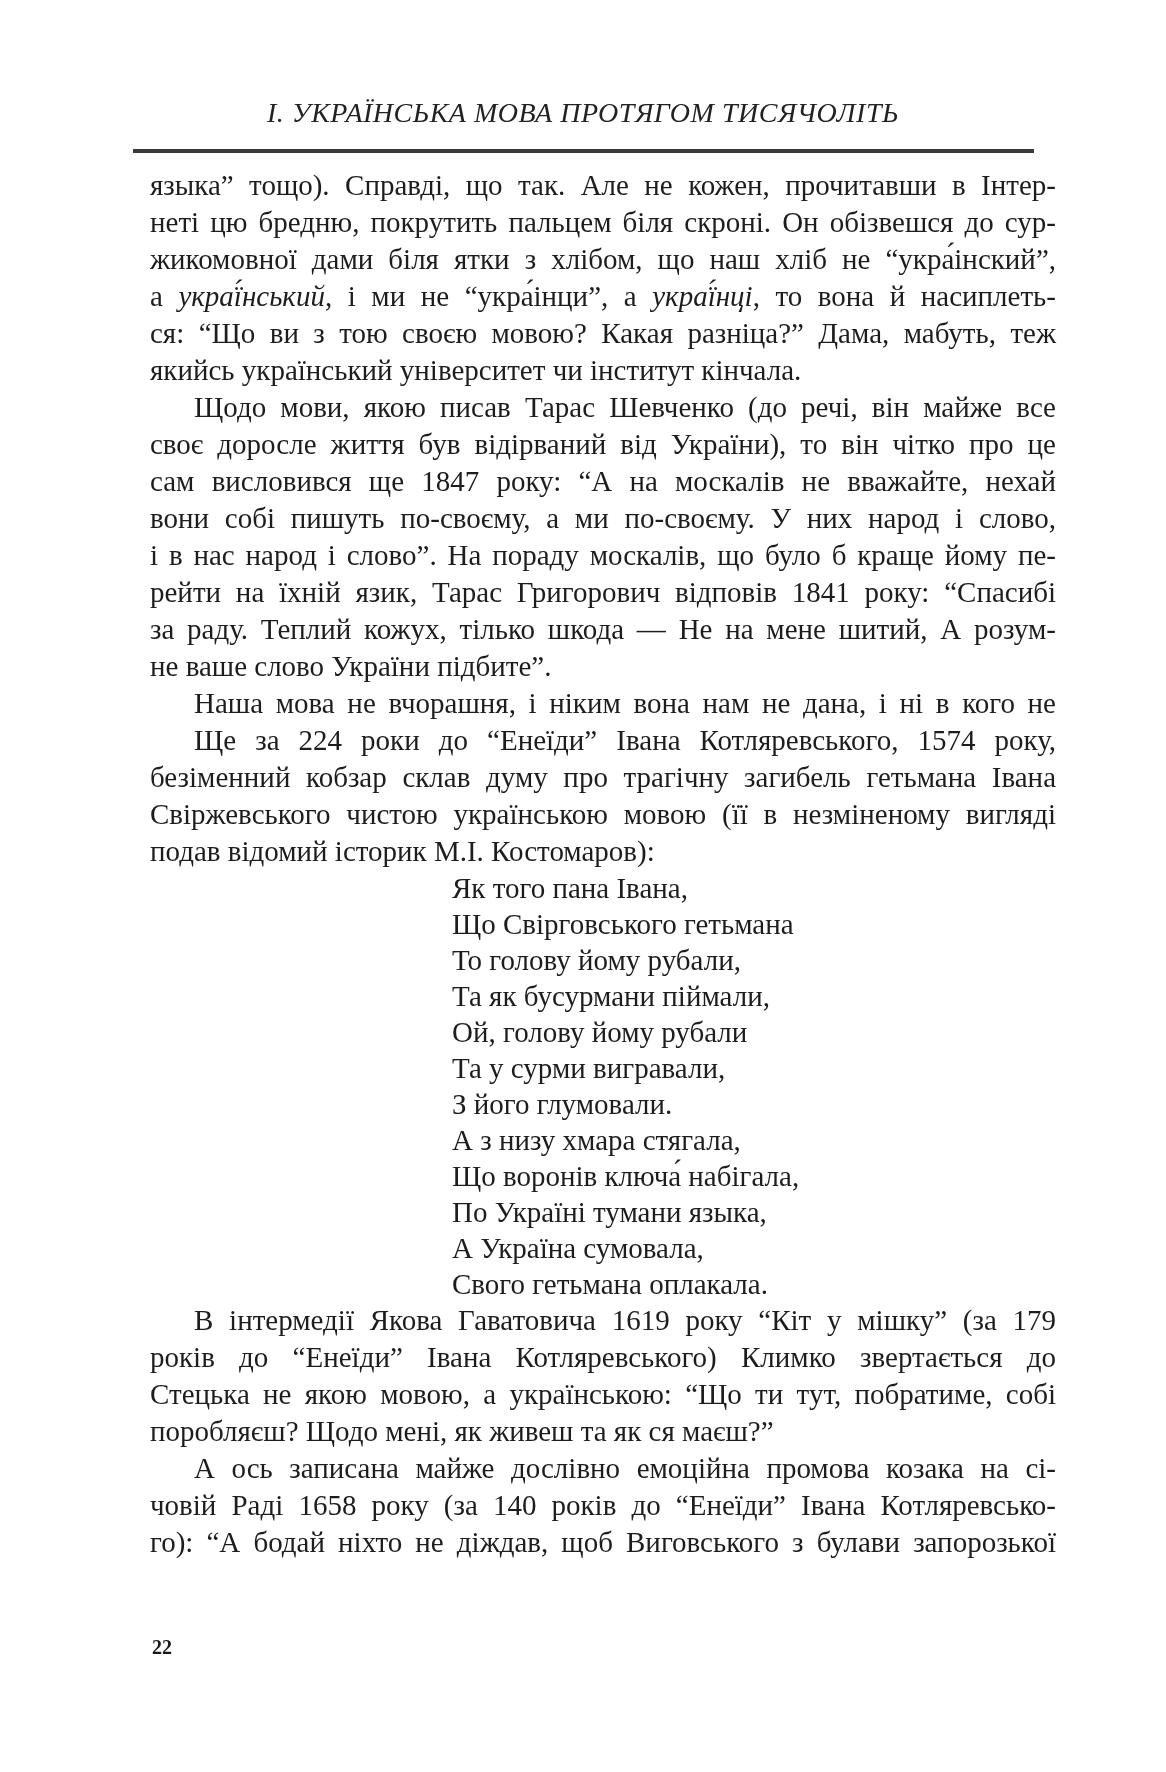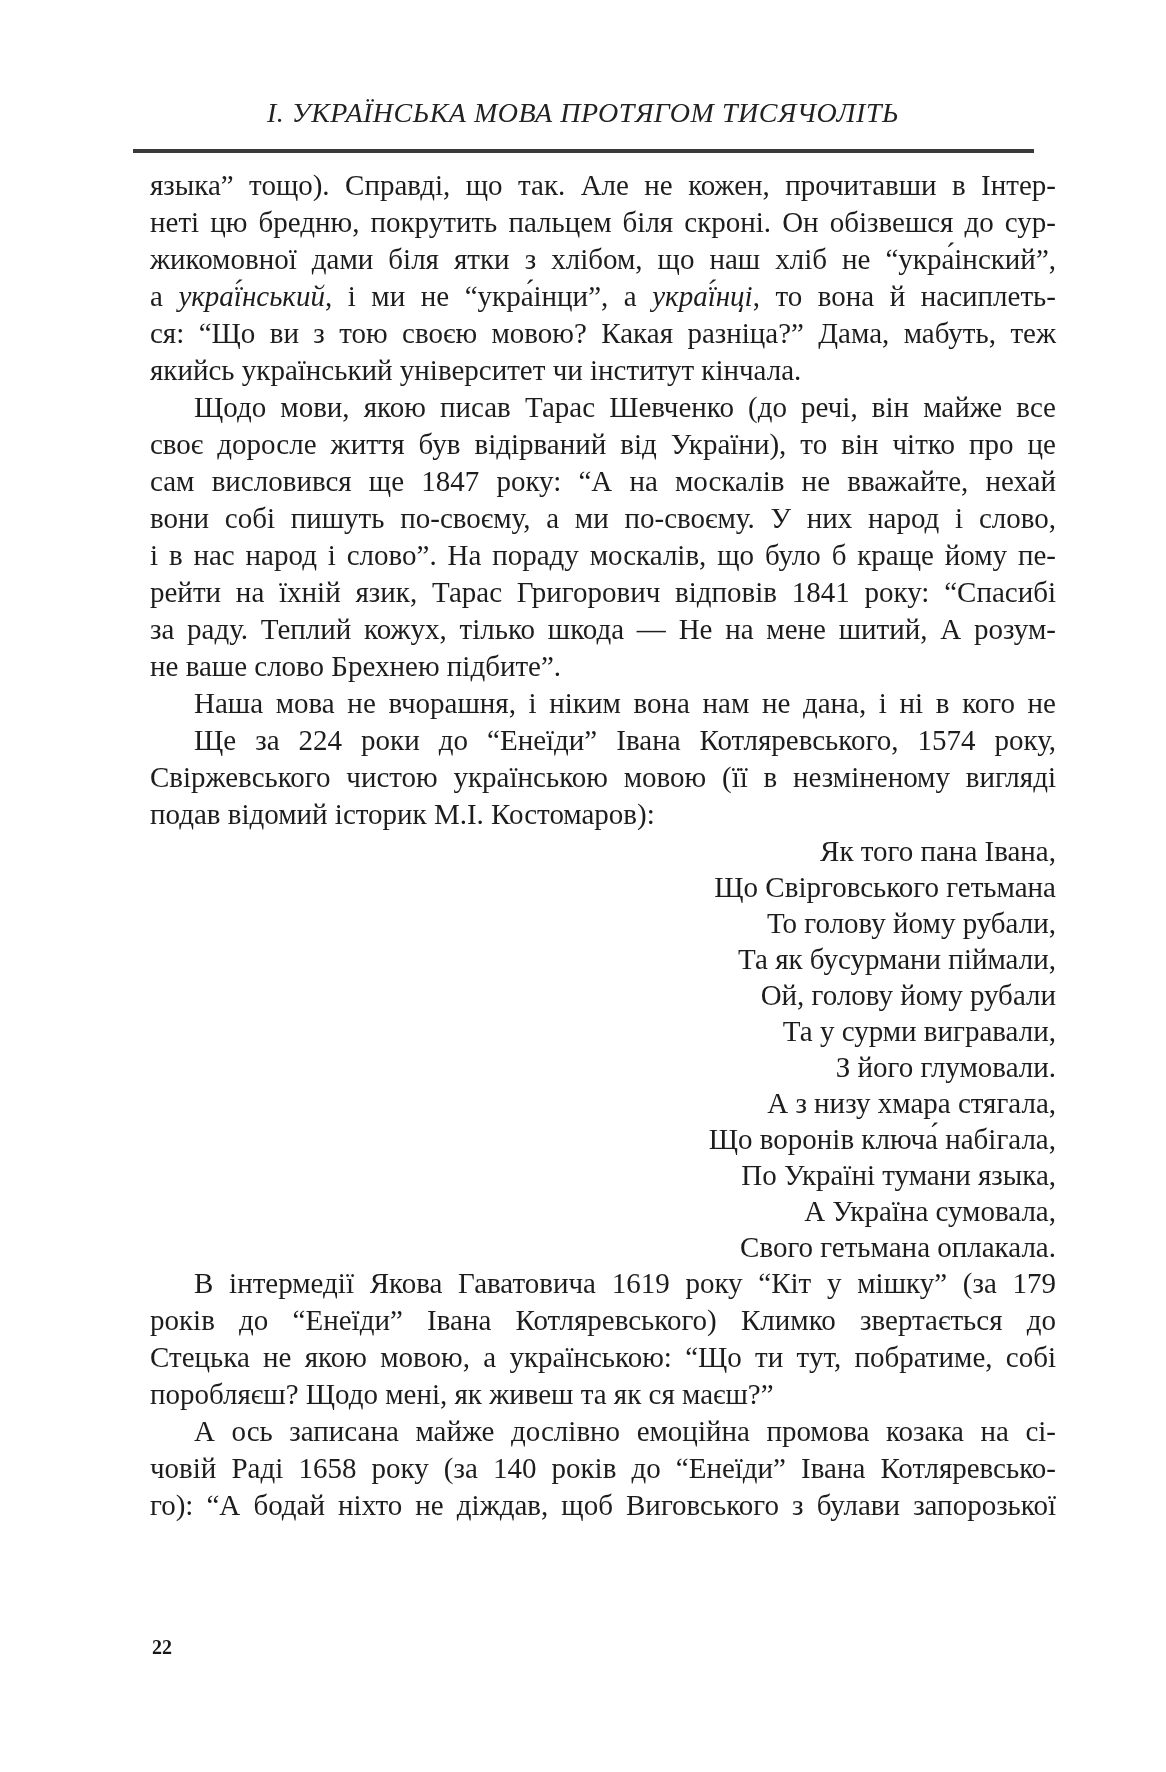--- a/index.html
+++ b/index.html
@@ -32,21 +32,21 @@
     width:906px;
     font-size:29px;
     line-height:37px;
   }
   .paragraph { margin:0; }
   .line { }
   .line.j { text-align:justify; text-align-last:justify; }
   .line.ind { text-indent:44px; }
   .it { font-style:italic; }
   .poem { margin-left:302px; }
-  .pline { line-height:36px;text-align:right; }
+  .pline { line-height:36px; }
   .page-number {
     position:absolute;
     left:152px; top:1636px;
     font-size:20px;
     font-weight:bold;
     color:#171717;
   }
 </style>
 </head>
 <body>
@@ -67,27 +67,28 @@
         <div class="line"><span>якийсь український університет чи інститут кінчала.</span></div>
       </div>
       <div class="paragraph">
         <div class="line j ind"><span>Щодо мови, якою писав Тарас Шевченко (до речі, він майже все</span></div>
         <div class="line j"><span>своє доросле життя був відірваний від України), то він чітко про це</span></div>
         <div class="line j"><span>сам висловився ще 1847 року: “А на москалів не вважайте, нехай</span></div>
         <div class="line j"><span>вони собі пишуть по-своєму, а ми по-своєму. У них народ і слово,</span></div>
         <div class="line j"><span>і в нас народ і слово”. На пораду москалів, що було б краще йому пе-</span></div>
         <div class="line j"><span>рейти на їхній язик, Тарас Григорович відповів 1841 року: “Спасибі</span></div>
         <div class="line j"><span>за раду. Теплий кожух, тілько шкода — Не на мене шитий, А розум-</span></div>
-        <div class="line"><span>не ваше слово Брехнею підбите”.</span></div>
+        <div class="line"><span>не ваше слово України підбите”.</span></div>
       </div>
       <div class="paragraph">
         <div class="line j ind"><span>Наша мова не вчорашня, і ніким вона нам не дана, і ні в кого не</span></div>
       </div>
       <div class="paragraph">
         <div class="line j ind"><span>Ще за 224 роки до “Енеїди” Івана Котляревського, 1574 року,</span></div>
+        <div class="line j"><span>безіменний кобзар склав думу про трагічну загибель гетьмана Івана</span></div>
         <div class="line j"><span>Свіржевського чистою українською мовою (її в незміненому вигляді</span></div>
         <div class="line"><span>подав відомий історик М.І. Костомаров):</span></div>
       </div>
       <div class="poem">
         <div class="pline">Як того пана Івана,</div>
         <div class="pline">Що Свірговського гетьмана</div>
         <div class="pline">То голову йому рубали,</div>
         <div class="pline">Та як бусурмани піймали,</div>
         <div class="pline">Ой, голову йому рубали</div>
         <div class="pline">Та у сурми вигравали,</div>

